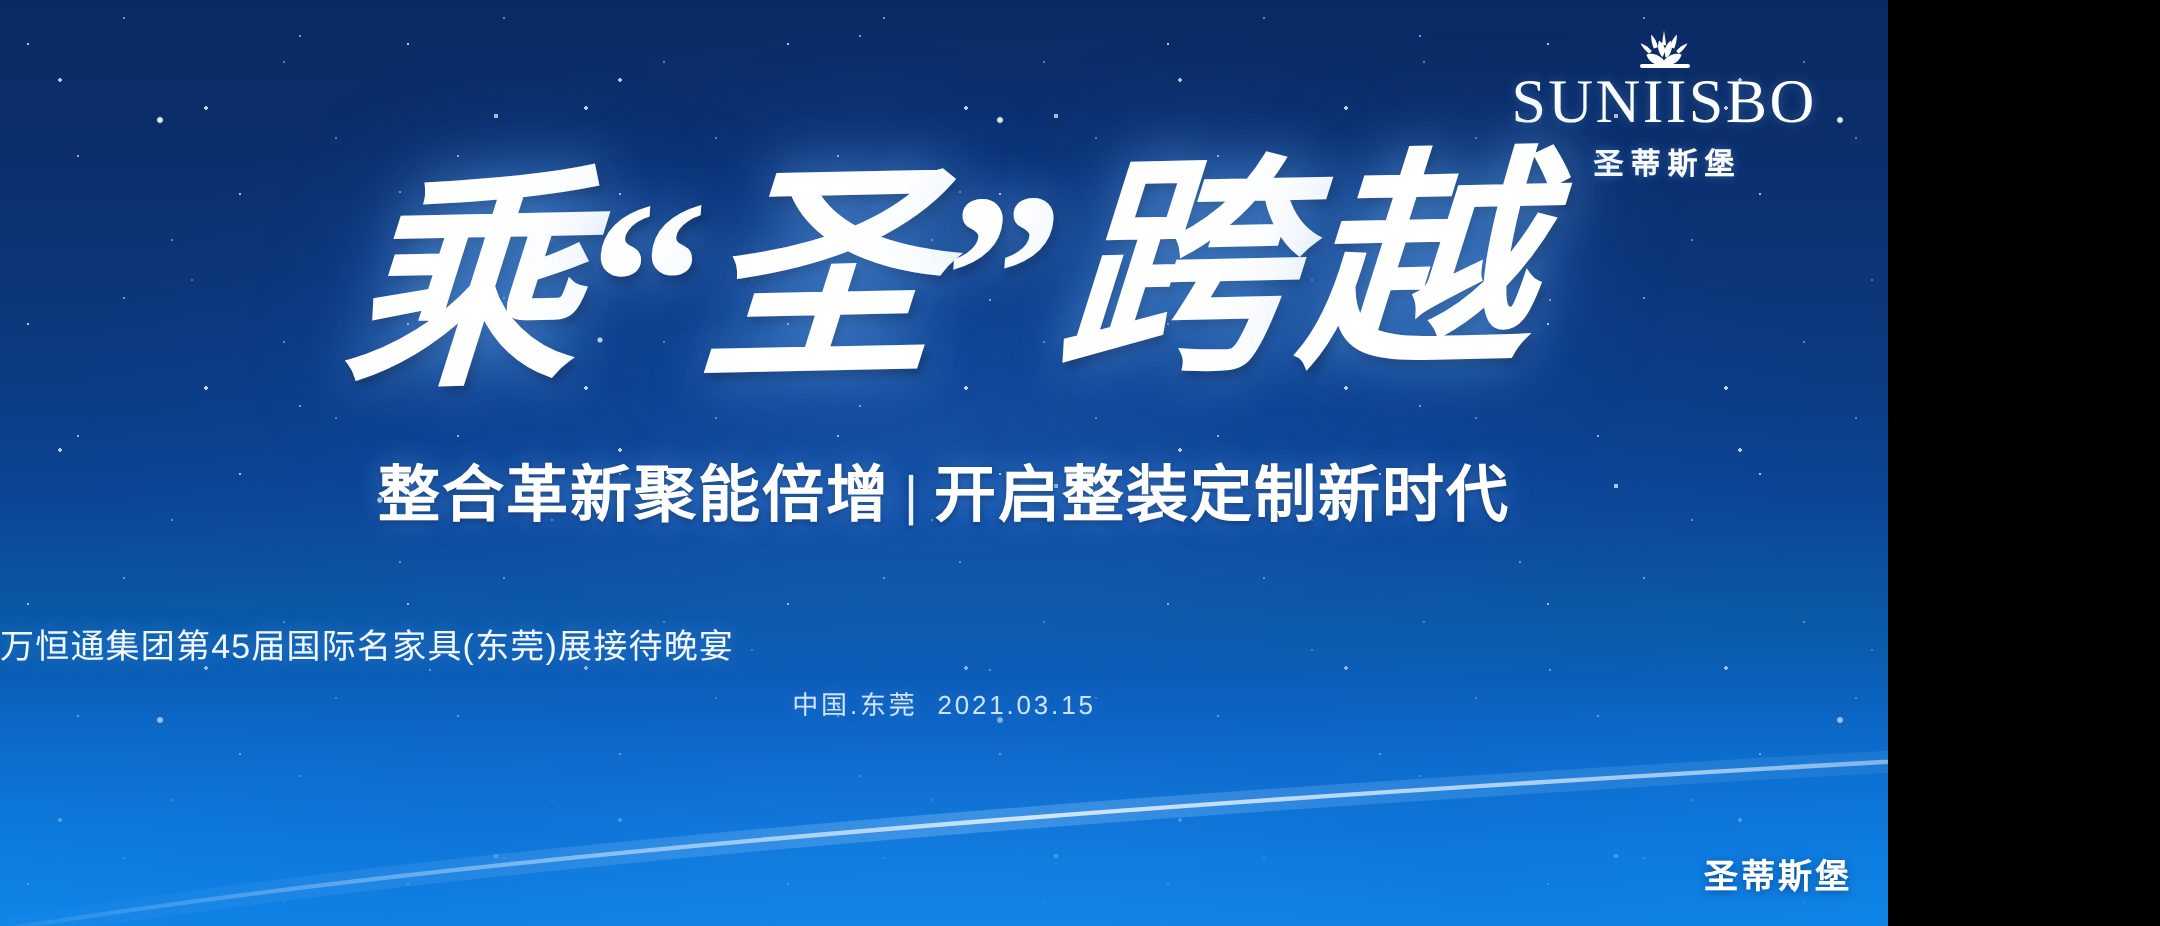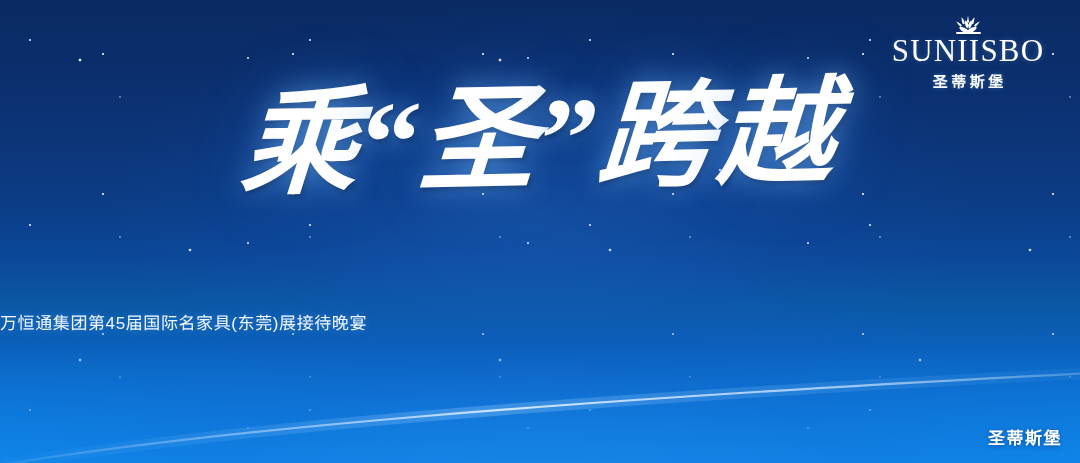--- a/index.html
+++ b/index.html
@@ -7,21 +7,21 @@
     margin: 0;
     padding: 0;
     background: #000;
   }
   body {
     font-family: "Liberation Sans", "DejaVu Sans", sans-serif;
   }
 
   .banner {
     position: relative;
-    width: 1080px;
+    width: 944px;
     height: 463px;
     overflow: hidden;
     background: linear-gradient(180deg,
         #0a2a63 0%,
         #0b2e6b 14%,
         #0c3578 30%,
         #0c3d86 44%,
         #0b4899 56%,
         #0a589f 66%,
         #0a66bd 78%,
@@ -319,19 +319,21 @@
       </g>
     </svg>
     <div class="logo-word"><span>SUN</span><span class="tied">II</span><span>SBO</span></div>
     <div class="logo-cn">圣蒂斯堡</div>
   </div>
 
   <div class="title-block">
     <div class="title"><span>乘</span><span class="q">“</span><span>圣</span><span class="q">”</span><span>跨</span><span>越</span></div>
   </div>
 
+  <div class="subtitle"><span>整合革新聚能倍增</span><span class="sep">|</span><span>开启整装定制新时代</span></div>
 
   <div class="event-line">万恒通集团第45届国际名家具(东莞)展接待晚宴</div>
 
+  <div class="meta-line"><span>中国.东莞</span><span class="gap"></span><span>2021.03.15</span></div>
 
   <div class="corner-brand">圣蒂斯堡</div>
 
 </div>
 
 </body></html>

